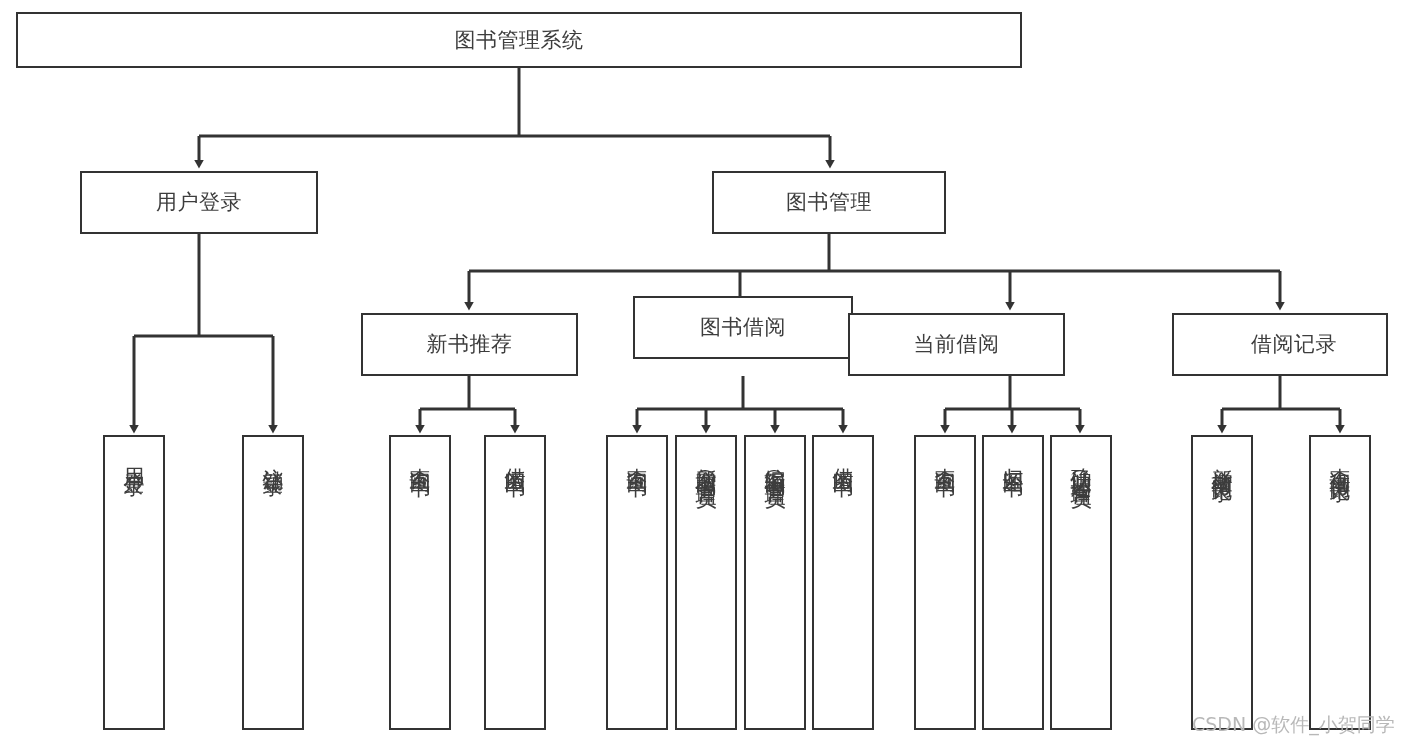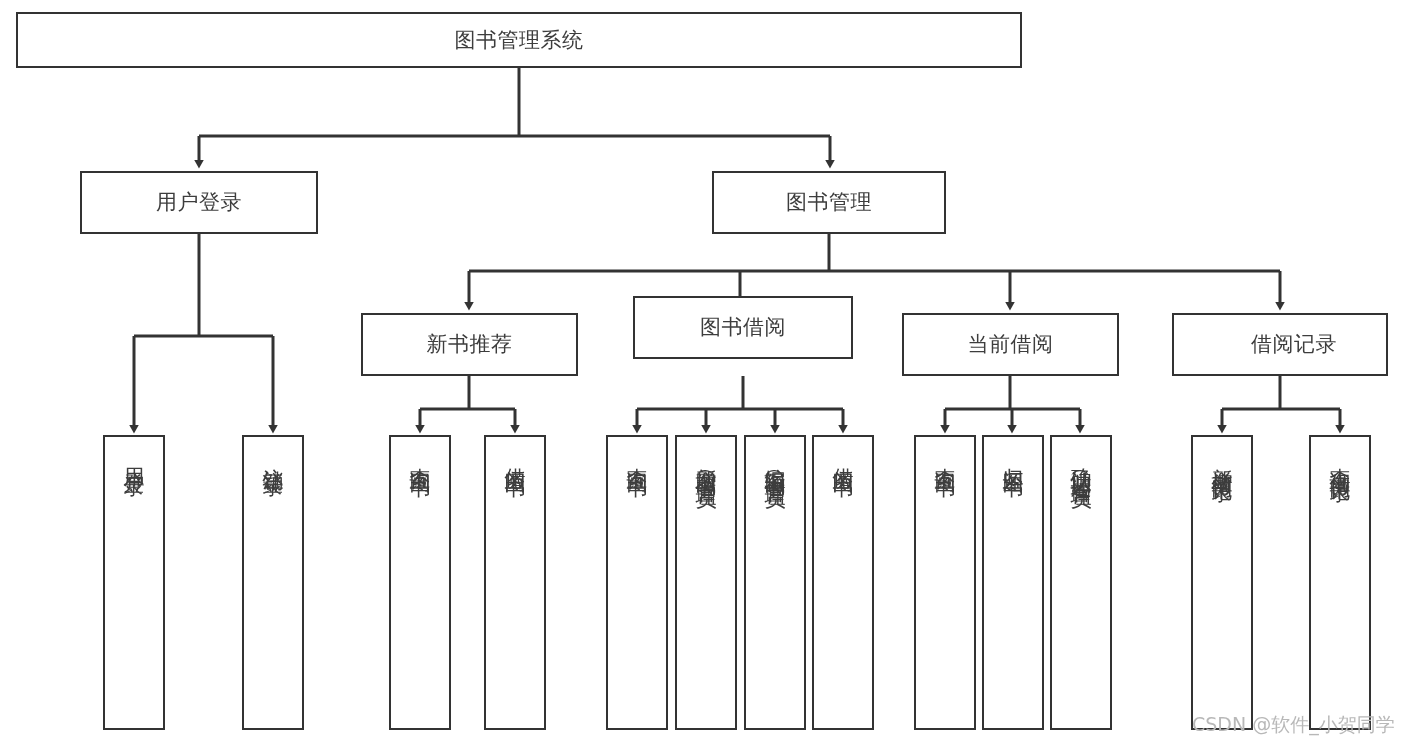--- a/index.html
+++ b/index.html
@@ -135,21 +135,21 @@
   </div>
 
   <div class="node" style="left:361px; top:313px; width:217px; height:63px;">
     <span class="node-label">新书推荐</span>
   </div>
 
   <div class="node" style="left:633px; top:296px; width:220px; height:63px;">
     <span class="node-label">图书借阅</span>
   </div>
 
-  <div class="node" style="left:902px; top:313px; width:217px; height:63px;justify-content:center;">
+  <div class="node" style="left:848px; top:313px; width:217px; height:63px;justify-content:center;">
     <span class="node-label">当前借阅</span>
   </div>
 
   <div class="node" style="left:1172px; top:313px; width:216px; height:63px;padding-left:28px;">
     <span class="node-label">借阅记录</span>
   </div>
 
   <div class="node vertical" style="left:103px; top:435px; width:62px; height:295px;">
     <span class="node-label">用户登录</span>
   </div>

